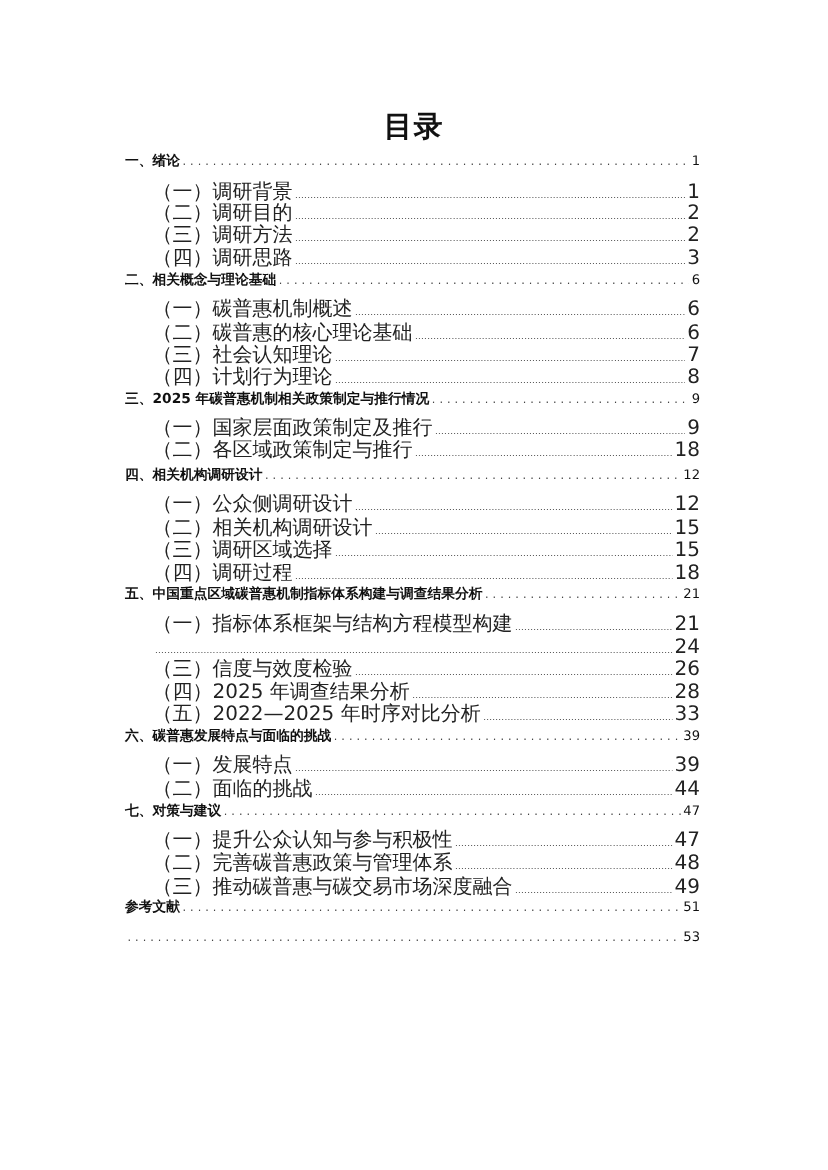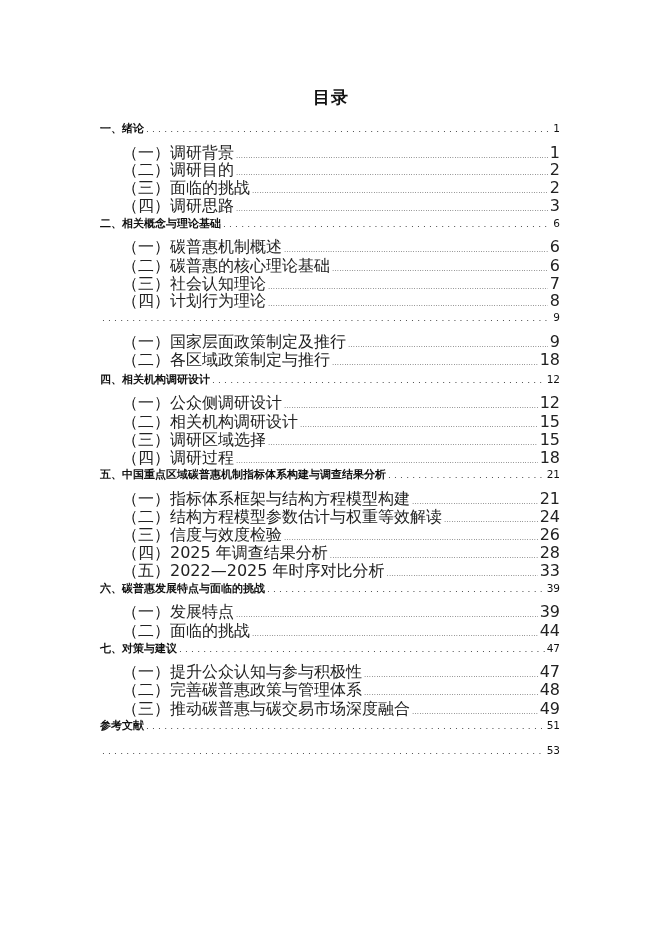--- a/index.html
+++ b/index.html
@@ -1,19 +1,19 @@
 <!DOCTYPE html>
 <html><head>
 <meta charset="utf-8">
 <style>
   html, body { margin:0; padding:0; background:#ffffff; }
   body { width:662px; height:936px; position:relative; overflow:hidden;
          font-family:"DejaVu Sans", "Liberation Sans", sans-serif; color:#111; }
   .title { position:absolute; top:86px; left:0; width:662px; text-align:center;
-           font-size:17px; font-weight:bold; letter-spacing:1px; }
+           font-size:23px; font-weight:bold; letter-spacing:1px; }
   .toc { position:absolute; left:100px; top:0; width:460px; }
   .row { position:absolute; left:0; width:460px; display:flex; align-items:baseline;
          white-space:nowrap; }
   .row.l1 { font-size:11px; font-weight:bold; height:16px; }
   .row.l2 { font-size:16px; padding-left:22px; width:438px; height:14px; color:#222; }
   .row .label { flex:0 0 auto; }
   .row .leader { flex:1 1 auto; overflow:hidden; margin:0 2px; color:#444; }
   .row.l1 .leader { letter-spacing:3.2px; font-weight:normal; font-size:9px; }
   .row.l2 .leader { letter-spacing:0.2px; font-size:7px; }
   .row .leader::before { content:"........................................................................................................................................................................................................................................"; }
@@ -35,21 +35,21 @@
       <span class="label">（一）调研背景</span>
       <span class="leader"></span>
       <span class="page">1</span>
     </div>
   <div class="row l2" style="top:160px">
       <span class="label">（二）调研目的</span>
       <span class="leader"></span>
       <span class="page">2</span>
     </div>
   <div class="row l2" style="top:178px">
-      <span class="label">（三）面临的挑战</span>
+      <span class="label">（三）调研方法</span>
       <span class="leader"></span>
       <span class="page">2</span>
     </div>
   <div class="row l2" style="top:196px">
       <span class="label">（四）调研思路</span>
       <span class="leader"></span>
       <span class="page">3</span>
     </div>
 
   <div class="row l1" style="top:216px">
@@ -72,20 +72,21 @@
       <span class="leader"></span>
       <span class="page">7</span>
     </div>
   <div class="row l2" style="top:291px">
       <span class="label">（四）计划行为理论</span>
       <span class="leader"></span>
       <span class="page">8</span>
     </div>
 
   <div class="row l1" style="top:311px">
+      <span class="label">三、2025 年碳普惠机制相关政策制定与推行情况</span>
       <span class="leader"></span>
       <span class="page">9</span>
     </div>
   <div class="row l2" style="top:332px">
       <span class="label">（一）国家层面政策制定及推行</span>
       <span class="leader"></span>
       <span class="page">9</span>
     </div>
   <div class="row l2" style="top:350px">
       <span class="label">（二）各区域政策制定与推行</span>
@@ -123,21 +124,20 @@
       <span class="label">五、中国重点区域碳普惠机制指标体系构建与调查结果分析</span>
       <span class="leader"></span>
       <span class="page">21</span>
     </div>
   <div class="row l2" style="top:489px">
       <span class="label">（一）指标体系框架与结构方程模型构建</span>
       <span class="leader"></span>
       <span class="page">21</span>
     </div>
   <div class="row l2" style="top:507px">
-      <span class="label">（二）结构方程模型参数估计与权重等效解读</span>
       <span class="leader"></span>
       <span class="page">24</span>
     </div>
   <div class="row l2" style="top:525px">
       <span class="label">（三）信度与效度检验</span>
       <span class="leader"></span>
       <span class="page">26</span>
     </div>
   <div class="row l2" style="top:543px">
       <span class="label">（四）2025 年调查结果分析</span>

